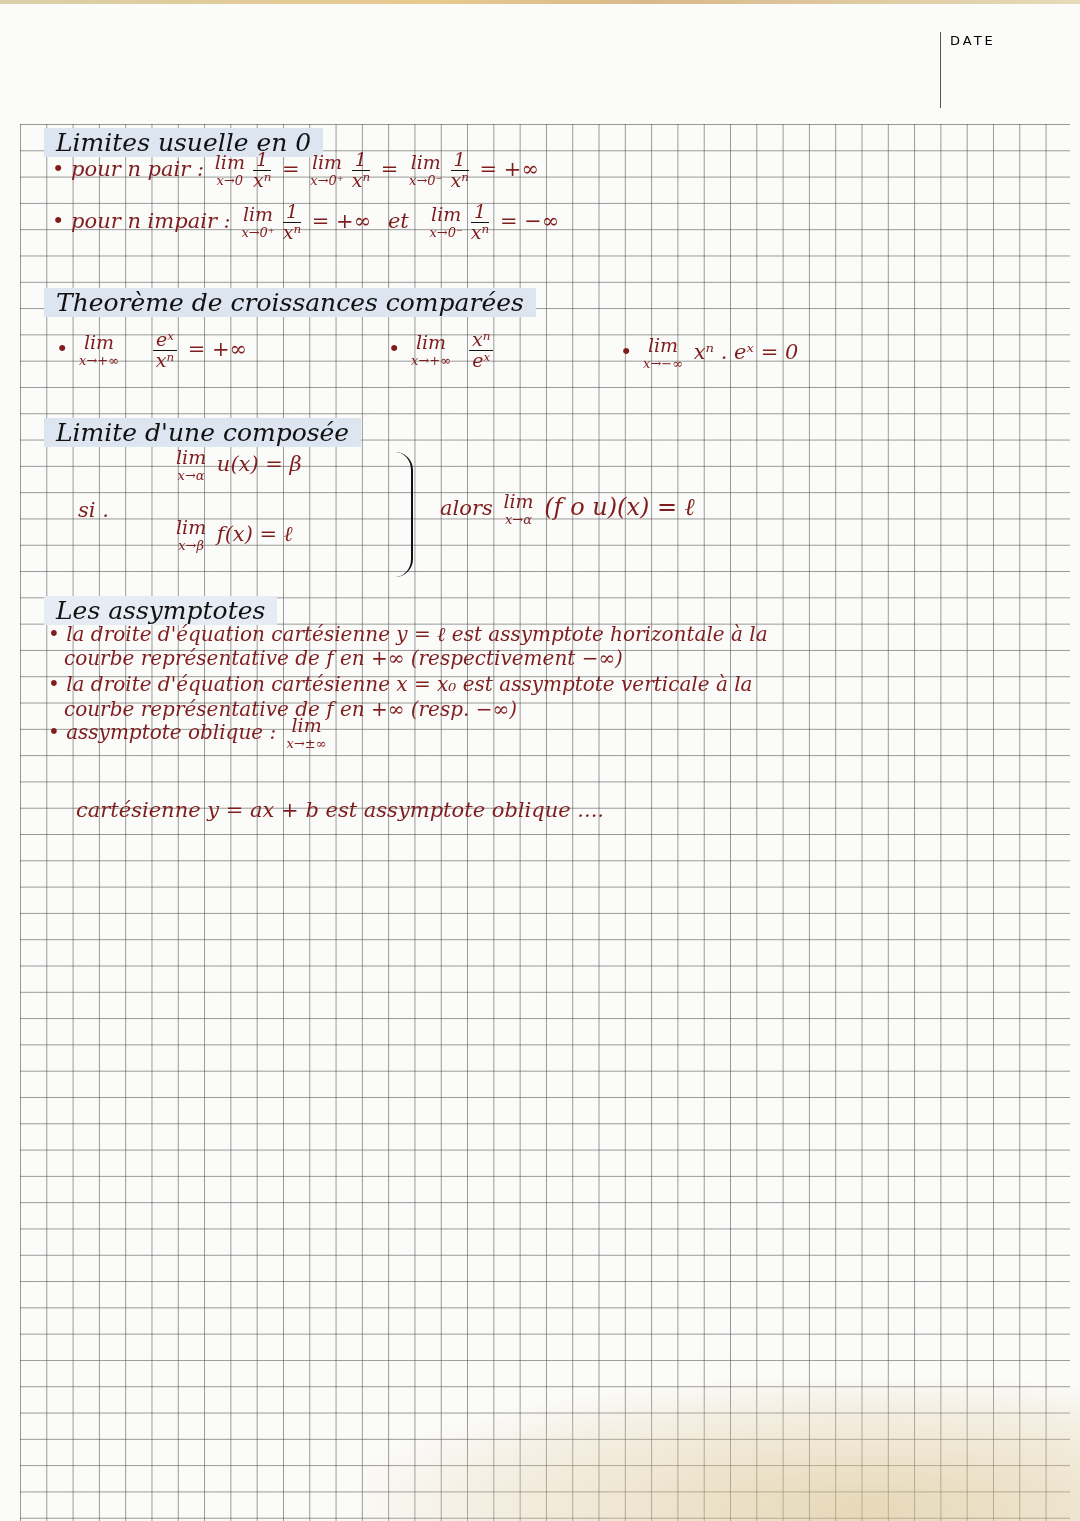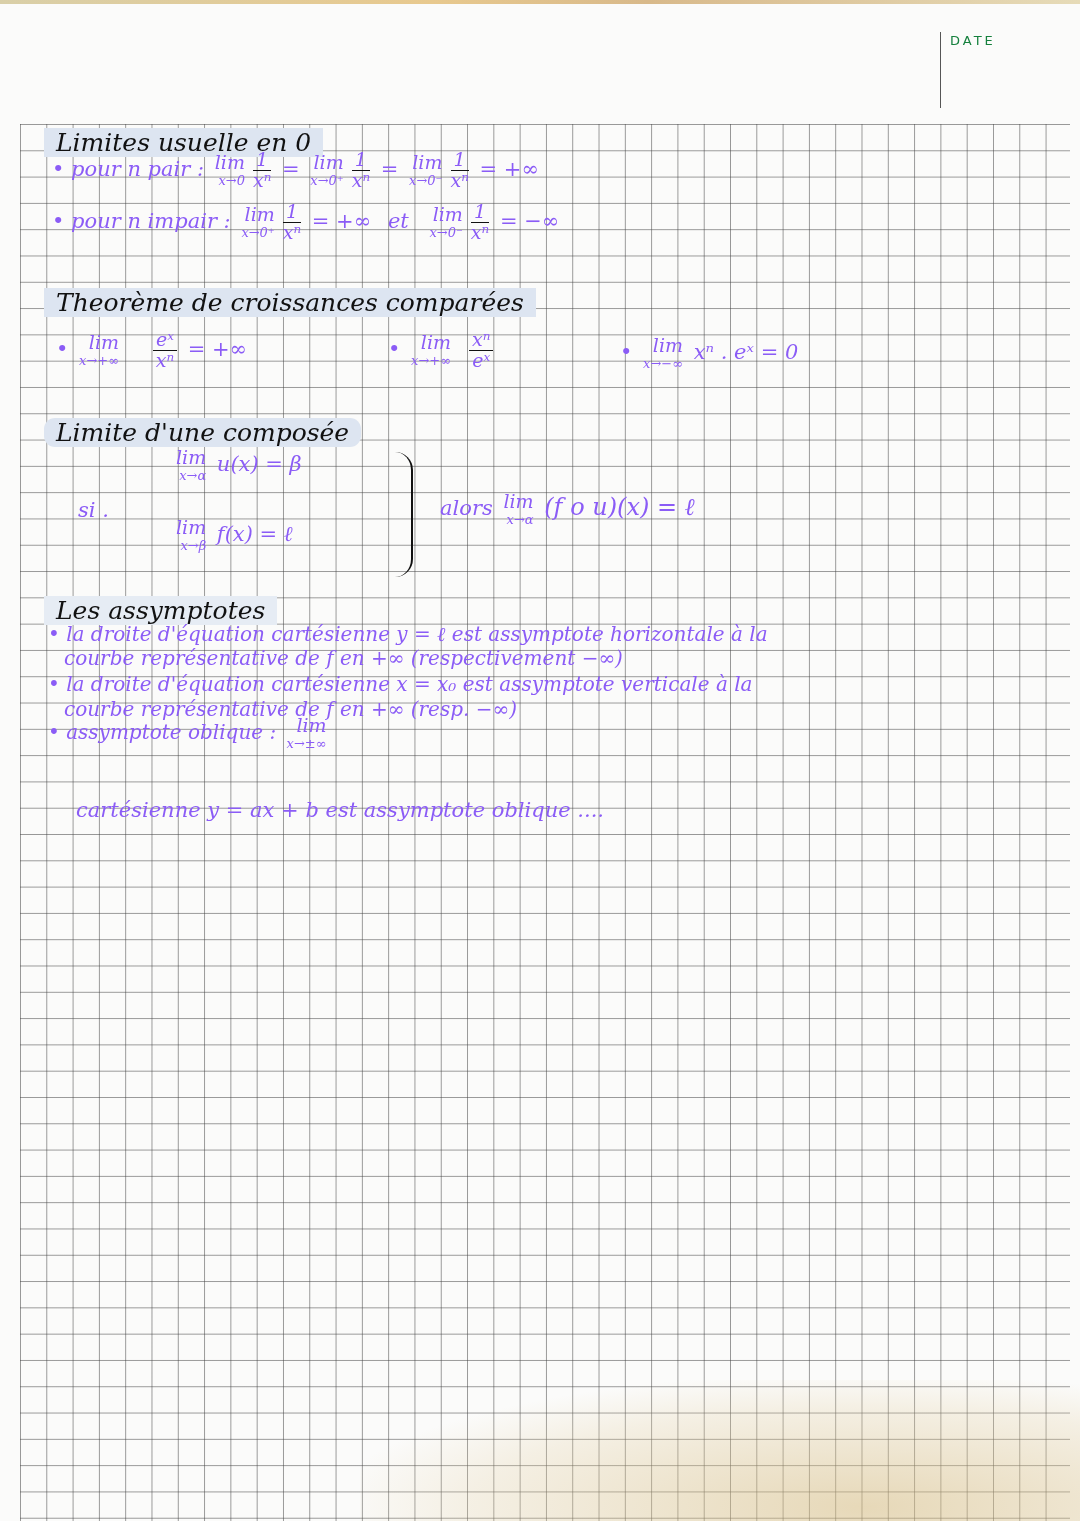--- a/index.html
+++ b/index.html
@@ -22,34 +22,34 @@
   }
   .stain {
     position:absolute; left:360px; top:1380px; width:720px; height:141px;
     background:radial-gradient(ellipse at 70% 90%, rgba(214,188,130,0.55), rgba(225,205,160,0.25) 55%, transparent 75%);
   }
   .date-rule {
     position:absolute; left:940px; top:32px; width:1px; height:76px; background:#555;
   }
   .date-label {
     position:absolute; left:950px; top:33px; font-size:13px; letter-spacing:3px;
-    color:#15803d; font-family:"DejaVu Sans", sans-serif;
+    color:#000000; font-family:"DejaVu Sans", sans-serif;
   }
   .hw {
     position:absolute; white-space:nowrap;
     font-family:"DejaVu Serif", serif; font-style:italic;
-    color:#8b5cf6;
+    color:#7f1d1d;
   }
   .heading {
     position:absolute; white-space:nowrap;
     font-family:"DejaVu Serif", serif; font-style:italic; font-size:25px;
     background:#dde5f1; padding:0 12px; color:#111;
   }
   .line { font-size:21px; }
-  .lim { display:inline-flex; flex-direction:column; align-items:flex-end; vertical-align:middle; line-height:1; margin:0 4px; }
+  .lim { display:inline-flex; flex-direction:column; align-items:center; vertical-align:middle; line-height:1; margin:0 4px; }
   .lim .l-top { font-size:19px; }
   .lim .l-sub { font-size:13px; margin-top:2px;font-style:italic; }
   .frac { display:inline-flex; flex-direction:column; align-items:center; vertical-align:middle; line-height:1.05; margin:0 4px; }
   .frac .num { font-size:19px; border-bottom:1.5px solid #111; padding:0 3px; }
   .frac .den { font-size:19px; }
   .brace {
     position:absolute; left:395px; top:452px; width:16px; height:125px;
     border-right:2px solid #111; border-radius:0 60px 60px 0;
   }
 </style>
@@ -142,21 +142,21 @@
 <div class="hw line" style="left:620px; top:336px;">
   <span>•</span>
   <span class="lim">
       <span class="l-top">lim</span>
       <span class="l-sub">x→−∞</span>
     </span>
   <span>xⁿ . eˣ</span>
   <span>= 0</span>
 </div>
 
-<div class="heading" style="left:44px; top:418px;border-radius:11px;">Limite d'une composée</div>
+<div class="heading" style="left:44px; top:418px;">Limite d'une composée</div>
 
 <div class="hw line" style="left:78px; top:498px;">si .</div>
 
 <div class="hw line" style="left:172px; top:448px;">
   <span class="lim">
       <span class="l-top">lim</span>
       <span class="l-sub">x→α</span>
     </span>
   <span>u(x) = β</span>
 </div>

